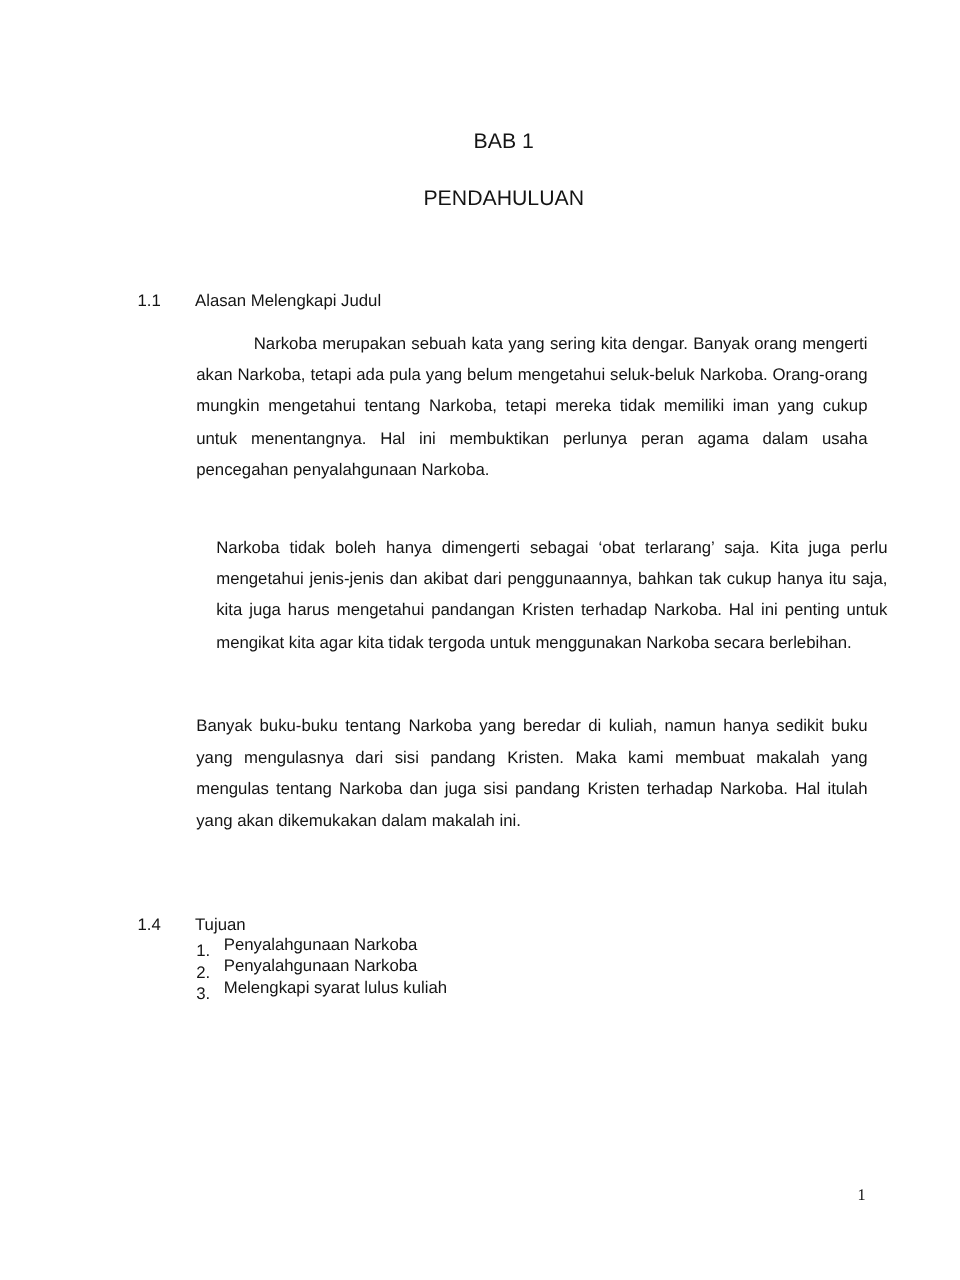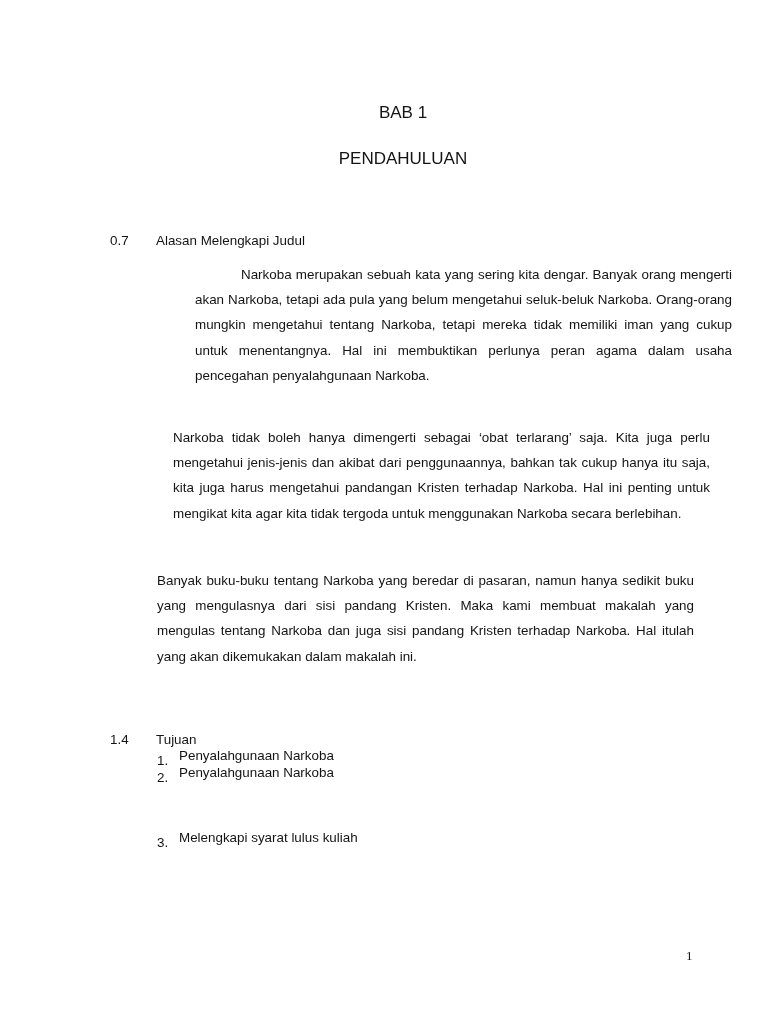--- a/index.html
+++ b/index.html
@@ -7,45 +7,45 @@
          font-family:"Liberation Sans", sans-serif; color:#141414; }
   .page { position:absolute; left:0; top:0; width:768px; height:828px; background:#fff; }
   .title { position:absolute; left:0; width:806px; text-align:center; font-size:17px; }
   .t1 { top:103px; }
   .t2 { top:149px; }
   .sec { position:absolute; left:110px; font-size:13.4px; }
   .sec .num { position:absolute; left:0; top:0; }
   .sec .lbl { position:absolute; left:46px; top:0; white-space:nowrap; }
   .para { position:absolute; left:157px; width:537px; font-size:13.4px; line-height:25.2px;
           text-align:justify; }
-  .para.indent { text-indent:46px;margin-left:38px; }
+  .para.indent { text-indent:46px; }
   .list { position:absolute; left:157px; width:537px; font-size:13.4px; }
   .li { position:relative; padding-left:22px; line-height:25px; text-align:justify; text-align-last:auto; }
   .li .n { position:absolute; left:0; top:0; }
   .li .line1 { display:block; text-align:justify; text-align-last:justify; line-height:16px; height:25px; }
   .li .line2 { display:block; line-height:16px; height:17px; }
-  .li.single .line1 { text-align-last:left;margin-top:48px; }
+  .li.single .line1 { text-align-last:left; }
   .pagenum { position:absolute; left:686px; top:948px; font-family:"Liberation Serif", serif; font-size:13px; }
 </style>
 </head>
 <body>
 
 <div class="page">
 
   <div class="title t1">BAB 1</div>
   <div class="title t2">PENDAHULUAN</div>
 
   <div class="sec" style="top:233px;">
-    <span class="num">0.7</span>
+    <span class="num">1.1</span>
     <span class="lbl">Alasan Melengkapi Judul</span>
   </div>
 
   <div class="para indent" style="top:262px;">Narkoba merupakan sebuah kata yang sering kita dengar. Banyak orang mengerti akan Narkoba, tetapi ada pula yang belum mengetahui seluk-beluk Narkoba. Orang-orang mungkin mengetahui tentang Narkoba, tetapi mereka tidak memiliki iman yang cukup untuk menentangnya. Hal ini membuktikan perlunya peran agama dalam usaha pencegahan penyalahgunaan Narkoba.</div>
   <div class="para" style="top:425px;margin-left:16px;">Narkoba tidak boleh hanya dimengerti sebagai ‘obat terlarang’ saja. Kita juga perlu mengetahui jenis-jenis dan akibat dari penggunaannya, bahkan tak cukup hanya itu saja, kita juga harus mengetahui pandangan Kristen terhadap Narkoba. Hal ini penting untuk mengikat kita agar kita tidak tergoda untuk menggunakan Narkoba secara berlebihan.</div>
-  <div class="para" style="top:568px;">Banyak buku-buku tentang Narkoba yang beredar di pasaran, namun hanya sedikit buku yang mengulasnya dari sisi pandang Kristen. Maka kami membuat makalah yang mengulas tentang Narkoba dan juga sisi pandang Kristen terhadap Narkoba. Hal itulah yang akan dikemukakan dalam makalah ini.</div>
+  <div class="para" style="top:568px;">Banyak buku-buku tentang Narkoba yang beredar di kuliah, namun hanya sedikit buku yang mengulasnya dari sisi pandang Kristen. Maka kami membuat makalah yang mengulas tentang Narkoba dan juga sisi pandang Kristen terhadap Narkoba. Hal itulah yang akan dikemukakan dalam makalah ini.</div>
 
   <div class="sec" style="top:732px;">
     <span class="num">1.4</span>
     <span class="lbl">Tujuan</span>
   </div>
 
   <div class="list" style="top:748px;">
     <div class="li">
       <span class="n">1.</span>
       <span class="line2">Penyalahgunaan Narkoba</span>

